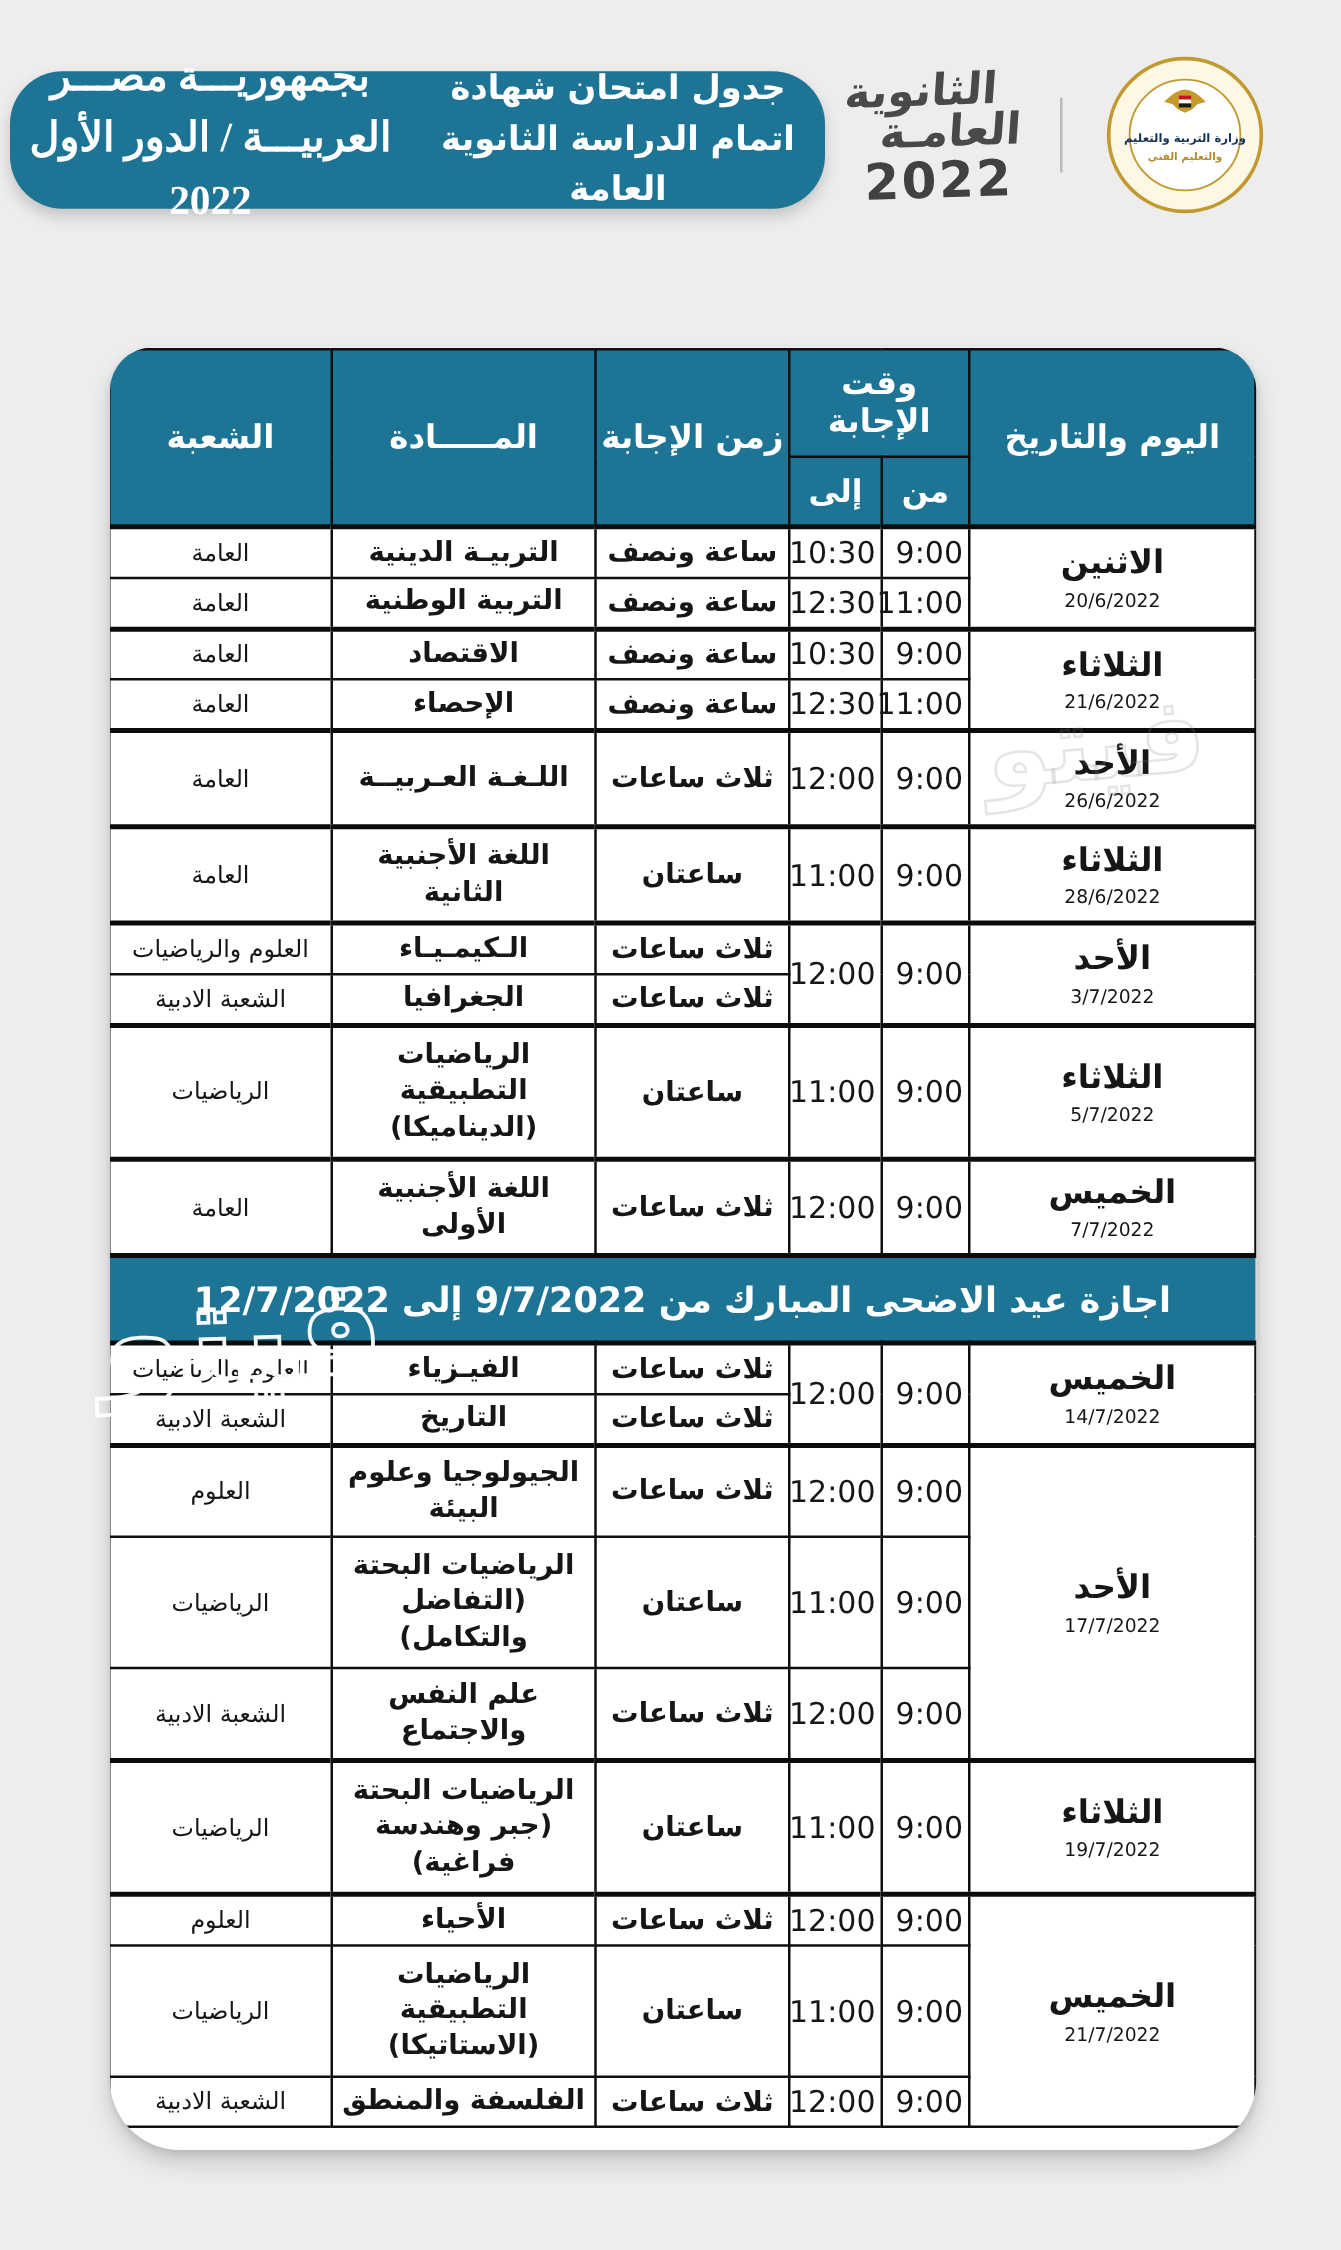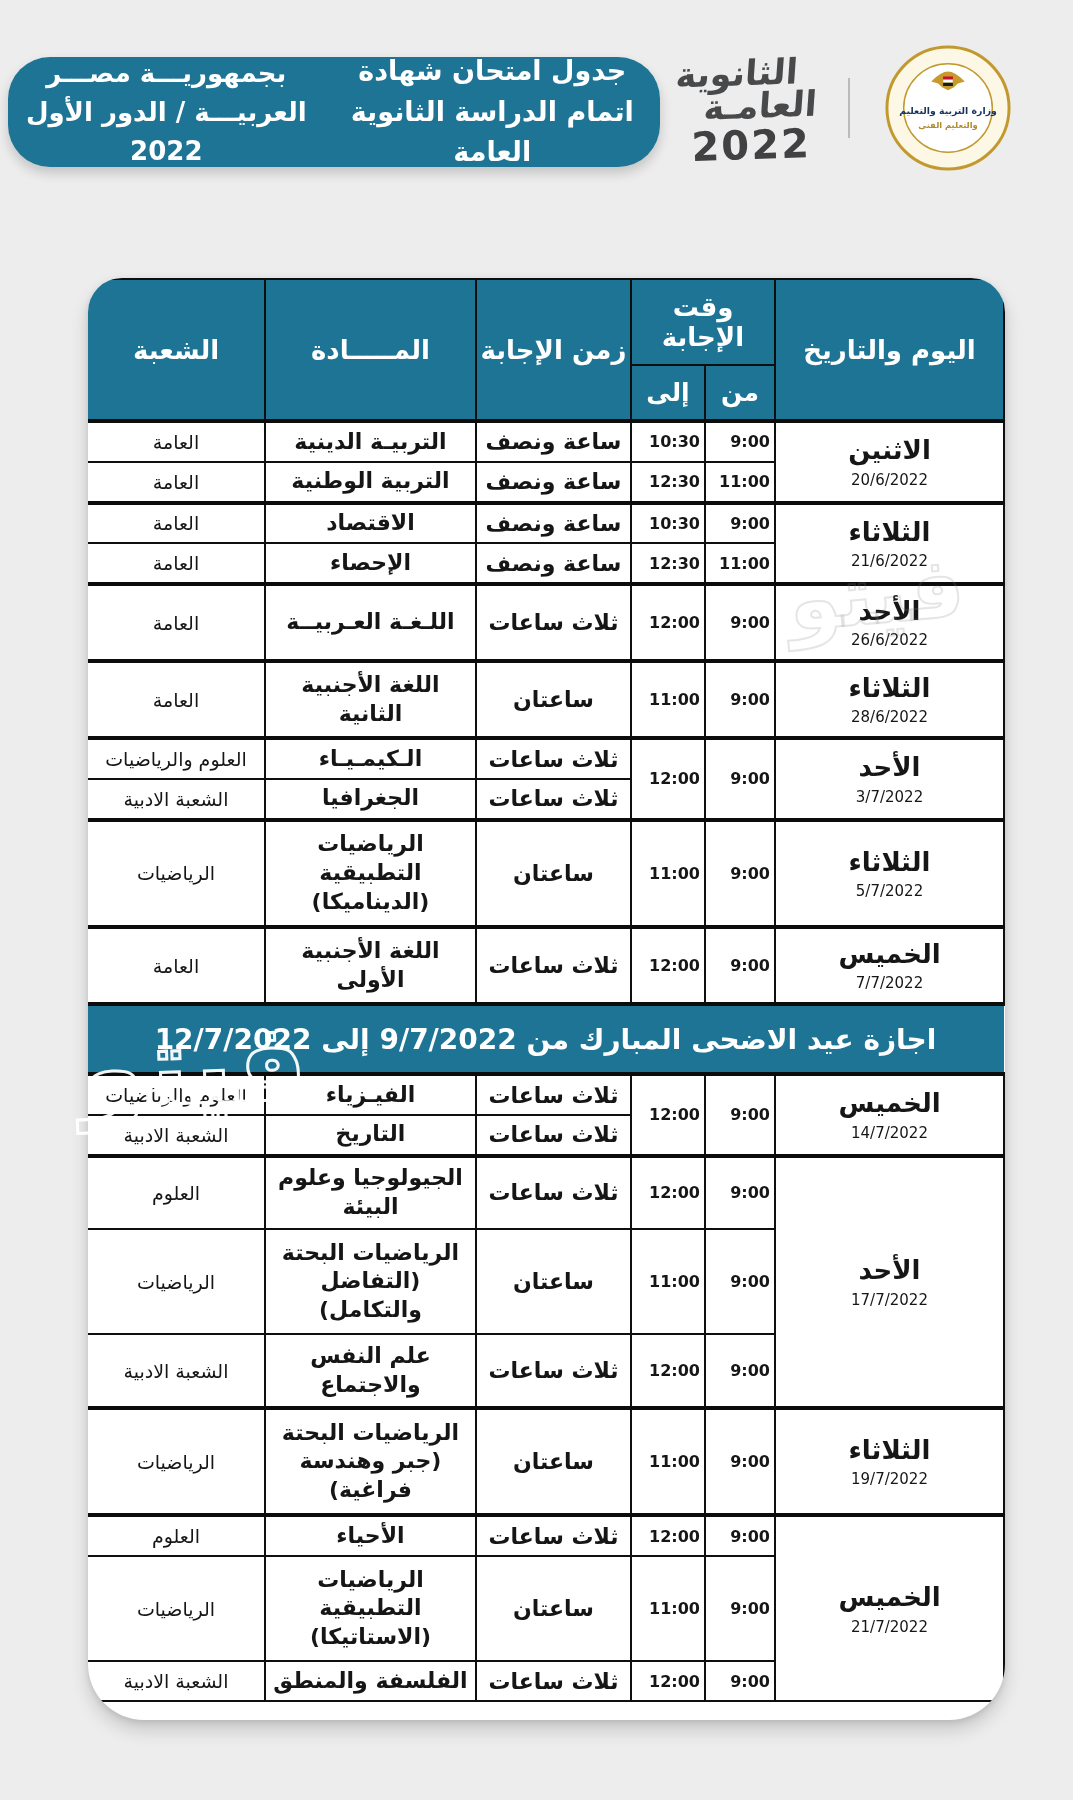--- a/index.html
+++ b/index.html
@@ -11,21 +11,21 @@
   }
   
   .title-box{
     position:absolute;left:8px;top:57px;width:652px;height:110px;
     background:#1e7494;border-radius:42px;
     display:flex;flex-direction:row;justify-content:center;align-items:center;
     color:#fff;font-weight:bold;text-align:center;
     box-shadow:0 6px 12px rgba(0,0,0,.18);
   }
   .title-box .l1{font-size:27px;line-height:1.5;}
-  .title-box .l2{font-size:26px;line-height:1.5;}
+  .title-box .l2{font-size:33px;line-height:1.5;font-family:Liberation Serif, serif;}
   .exam-logo{
     position:absolute;left:662px;top:52px;width:176px;height:118px;
     display:flex;flex-direction:column;align-items:center;justify-content:center;
     color:#48494b;font-weight:bold;transform:rotate(-2deg);
   }
   .exam-logo .a1{font-size:35px;line-height:.95;transform:translateX(-12px) skewX(-6deg);}
   .exam-logo .a2{font-size:35px;line-height:.95;transform:translateX(10px) skewX(-6deg);}
   .exam-logo .yr{font-size:40px;line-height:1;letter-spacing:2px;margin-top:2px;color:#414143;}
   .logo-divider{
     position:absolute;left:848px;top:78px;width:2px;height:60px;background:#b9bcbe;
@@ -49,21 +49,21 @@
     padding:2px 4px;color:#161616;
   }
   thead th{
     background:#1e7494;color:#fff;font-weight:bold;font-size:26px;padding:12px 2px;
   }
   thead tr.h1{height:59px;} thead tr.h2{height:38px;}
   thead th.sub{font-size:25px;}
   td.day{padding:4px 6px;}
   .dayname{font-weight:bold;font-size:26px;line-height:1.25;}
   .daydate{font-size:15px;line-height:1.25;margin-top:4px;}
-  td.time{font-size:16px;font-weight:bold;padding-left:39px;}
+  td.time{font-size:24px;font-weight:normal;padding-left:39px;}
   td.dur{font-size:22px;font-weight:bold;}
   td.subj{font-size:22px;font-weight:bold;line-height:1.3;}
   td.branch{font-size:19px;font-weight:normal;}
   tr.block-start td{border-top:4px solid #0c0c0c;}
   tr.banner-row{height:70px;}
   td.banner{
     background:#1e7494;color:#fff;font-weight:bold;font-size:28px;
     border-top:4px solid #0c0c0c;border-bottom:4px solid #0c0c0c;
     border-left:none;border-right:none;
   }

